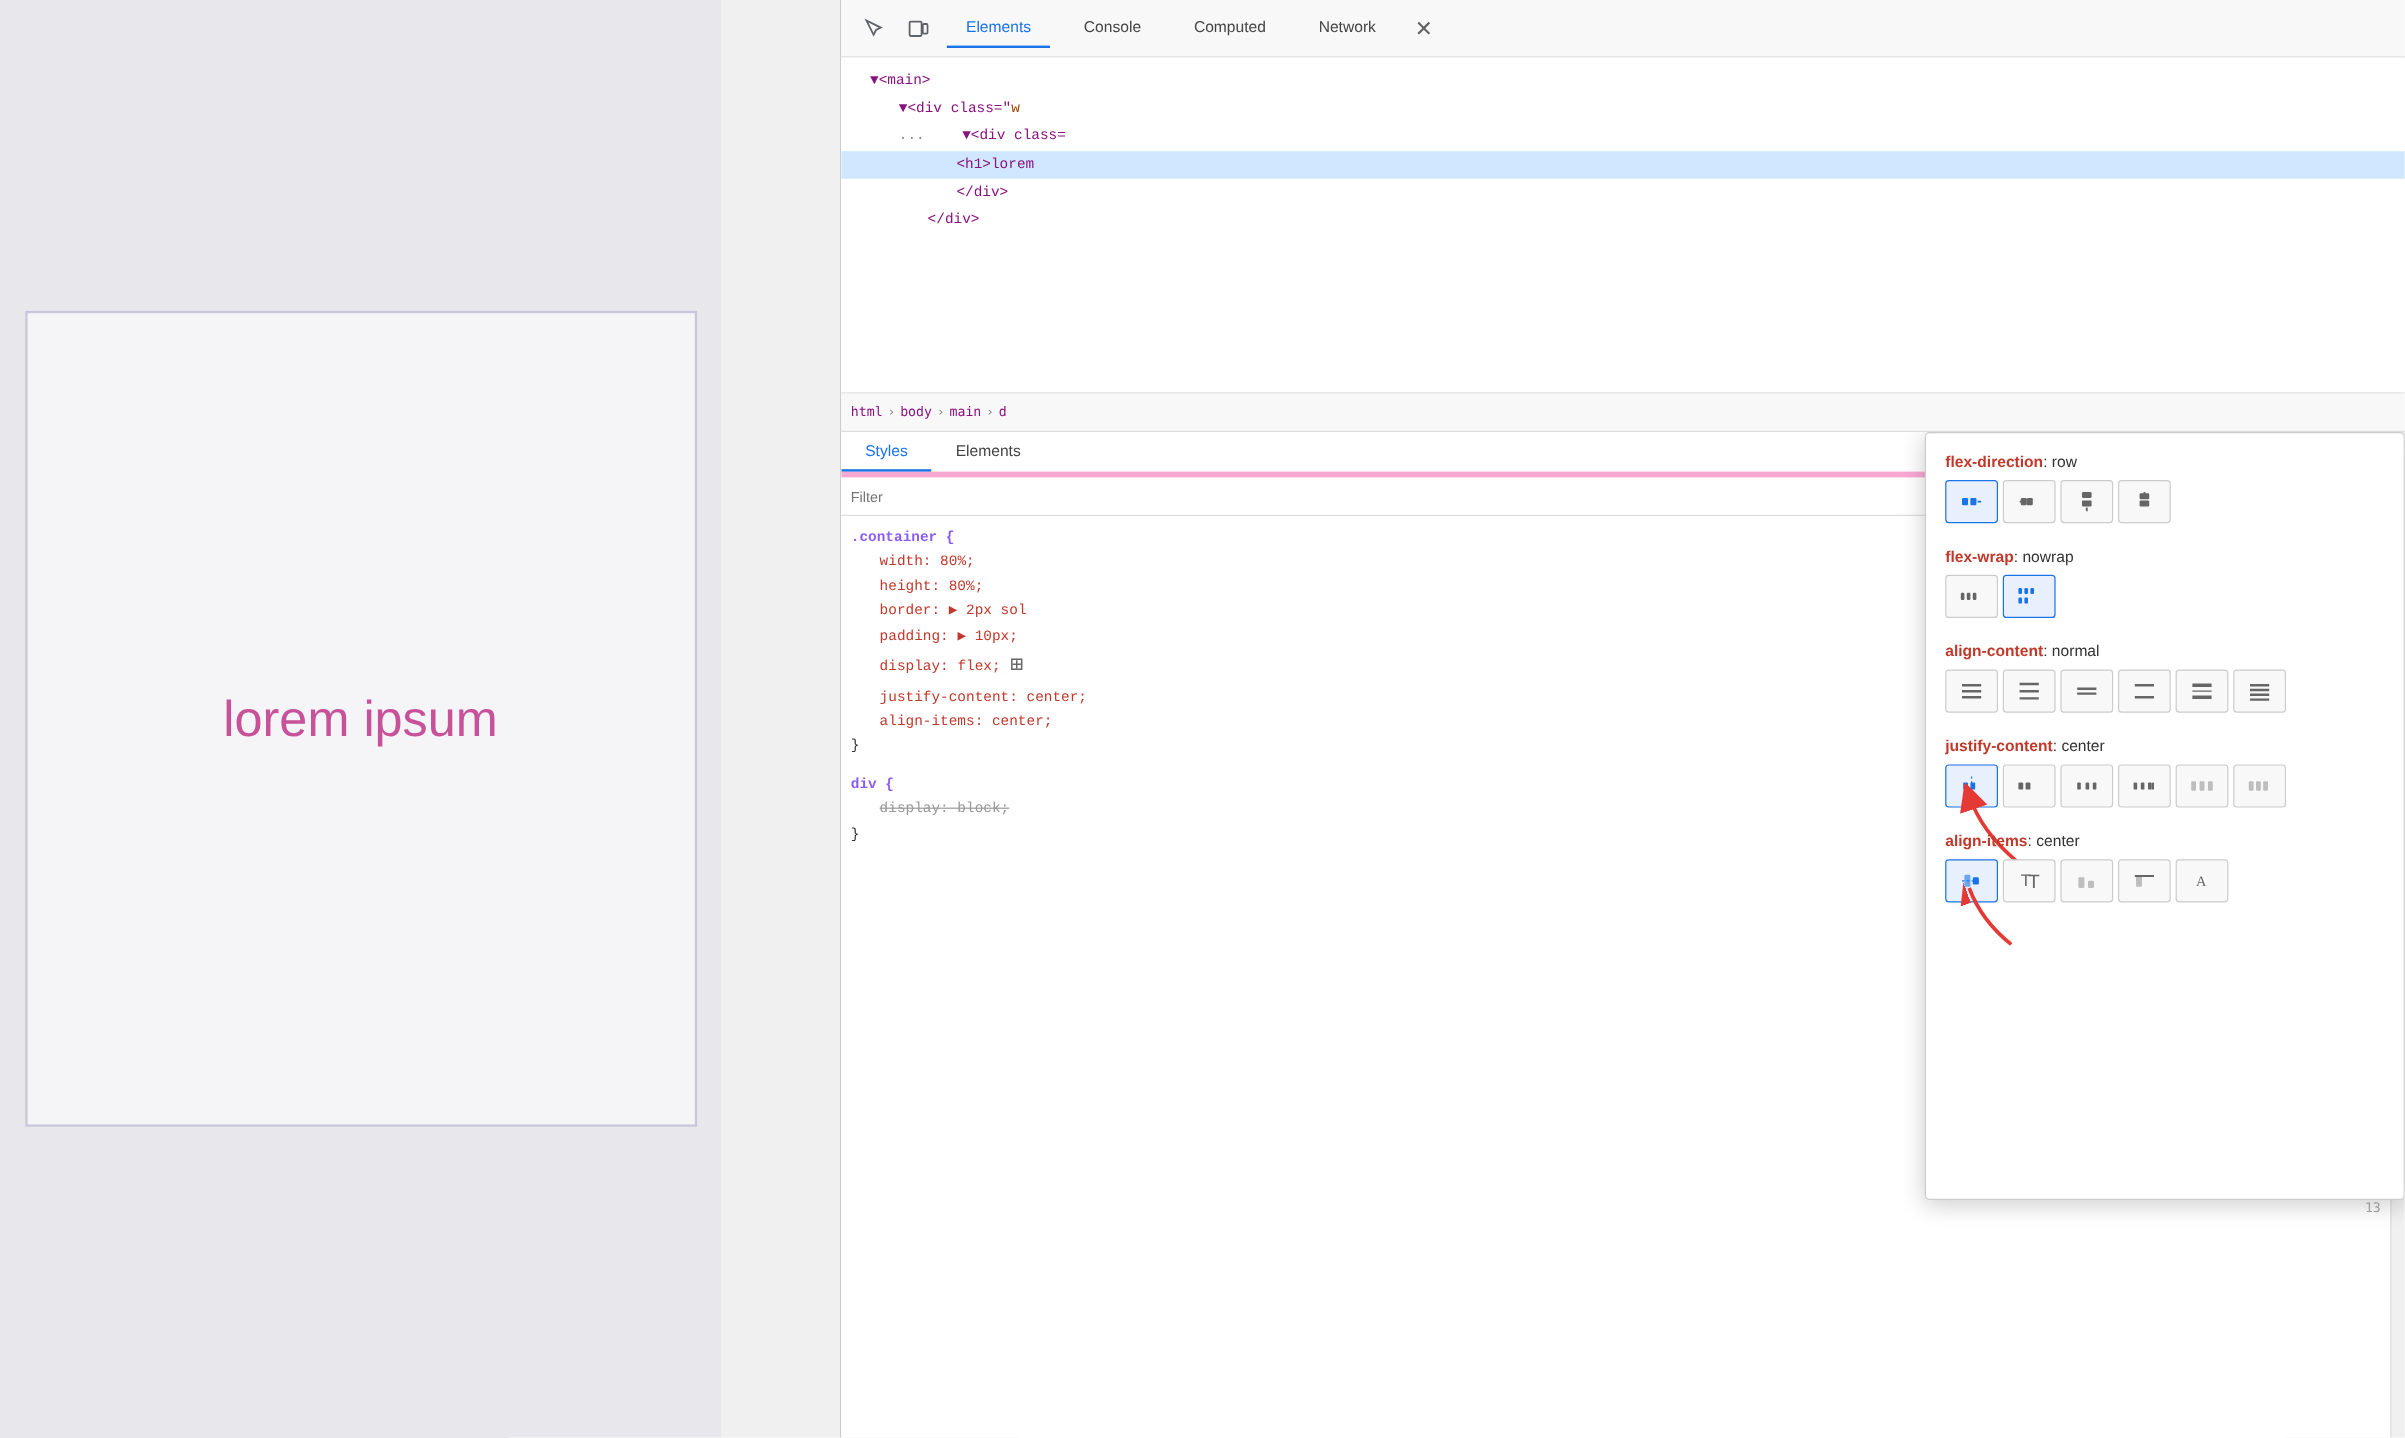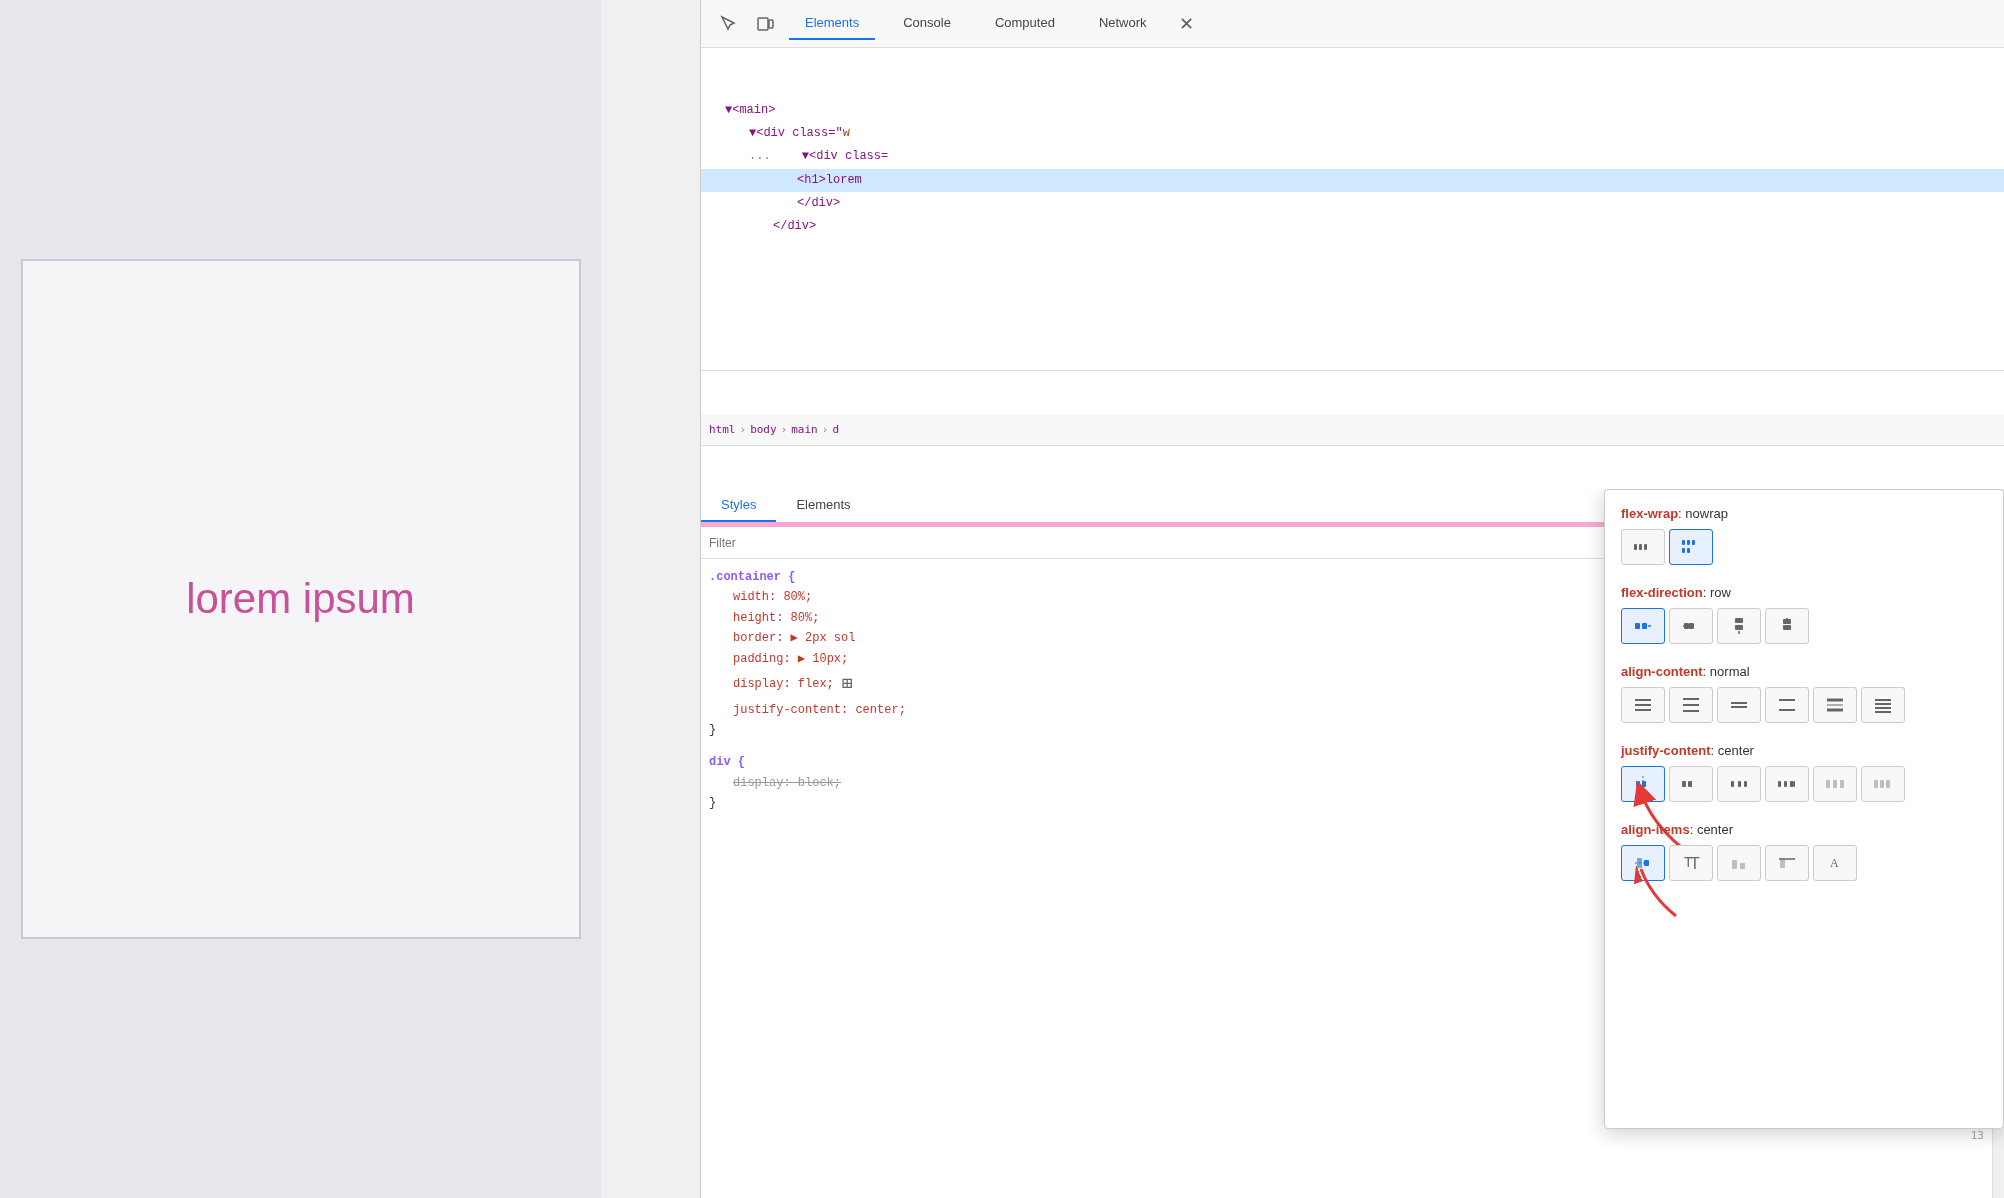--- a/index.html
+++ b/index.html
@@ -43,21 +43,20 @@
     .devtools {
       position: absolute;
       left: 700px;
       top: 0;
       width: 1304px;
       height: 1198px;
       background: #fff;
       border-left: 1px solid #ccc;
       display: flex;
       flex-direction: column;
-      gap: 43px;
     }
 
     
     .devtools-header {
       display: flex;
       align-items: center;
       padding: 0 16px;
       height: 48px;
       border-bottom: 1px solid #ddd;
       background: #f8f8f8;
@@ -375,20 +374,23 @@
             <span class="css-property">padding: <span class="css-value">▶ 10px;</span></span>
           </div>
           <div class="css-line" style="display:flex;align-items:center;gap:8px;">
             <span class="css-property">display: <span class="css-value">flex;</span></span>
             <span style="font-size:18px;color:#666;">⊞</span>
           </div>
           <div class="css-line">
             <span class="css-property">justify-content: <span class="css-value">center;</span></span>
           </div>
           <div class="css-line">
+            <span class="css-property">align-items: <span class="css-value">center;</span></span>
+          </div>
+          <div class="css-line">
             <span class="css-brace">}</span>
           </div>
         </div>
 
         <div class="css-block">
           <div class="css-line" style="display:flex;justify-content:space-between;">
             <span class="css-selector">div {</span>
             <span class="css-comment">user agent stylesheet</span>
           </div>
           <div class="css-line">
@@ -400,76 +402,76 @@
         </div>
       </div>
 
     </div>
 
     <div class="scrollbar-area"></div>
 
     <div class="line-numbers">13</div>
 
     <div class="flex-editor">
+
+      <div class="flex-prop-row">
+        <div class="flex-prop-label">
+          <span class="flex-prop-key">flex-direction</span><span class="flex-prop-colon">:</span> <span class="flex-prop-val">row</span>
+        </div>
+        <div class="flex-btn-row">
+          <button class="flex-btn active" title="row">
+            <svg viewBox="0 0 20 20">
+                <rect x="2" y="7" width="5" height="6" rx="1" fill="#1a73e8"></rect>
+                <rect x="9" y="7" width="5" height="6" rx="1" fill="#1a73e8"></rect>
+                <polyline points="15,10 18,10" stroke="#1a73e8" stroke-width="1.5" marker-end="url(#arr)"></polyline>
+              </svg>
+          </button>
+          <button class="flex-btn" title="row-reverse">
+            <svg viewBox="0 0 20 20">
+                <rect x="8" y="7" width="5" height="6" rx="1" fill="#666"></rect>
+                <rect x="3" y="7" width="5" height="6" rx="1" fill="#666"></rect>
+                <polyline points="5,10 2,10" stroke="#666" stroke-width="1.5"></polyline>
+              </svg>
+          </button>
+          <button class="flex-btn" title="column">
+            <svg viewBox="0 0 20 20">
+                <rect x="6" y="2" width="8" height="5" rx="1" fill="#666"></rect>
+                <rect x="6" y="9" width="8" height="5" rx="1" fill="#666"></rect>
+                <polyline points="10,15 10,18" stroke="#666" stroke-width="1.5"></polyline>
+              </svg>
+          </button>
+          <button class="flex-btn" title="column-reverse">
+            <svg viewBox="0 0 20 20">
+                <rect x="6" y="9" width="8" height="5" rx="1" fill="#666"></rect>
+                <rect x="6" y="3" width="8" height="5" rx="1" fill="#666"></rect>
+                <polyline points="10,5 10,2" stroke="#666" stroke-width="1.5"></polyline>
+              </svg>
+          </button>
+        </div>
+      </div>
 
       <div class="flex-prop-row">
         <div class="flex-prop-label">
           <span class="flex-prop-key">flex-wrap</span><span class="flex-prop-colon">:</span> <span class="flex-prop-val">nowrap</span>
         </div>
         <div class="flex-btn-row">
           <button class="flex-btn" title="nowrap">
             <svg viewBox="0 0 20 20">
                 <rect x="1" y="7" width="3" height="6" rx="1" fill="#666"></rect>
                 <rect x="6" y="7" width="3" height="6" rx="1" fill="#666"></rect>
                 <rect x="11" y="7" width="3" height="6" rx="1" fill="#666"></rect>
               </svg>
           </button>
           <button class="flex-btn active" title="wrap">
             <svg viewBox="0 0 20 20">
                 <rect x="1" y="3" width="3" height="5" rx="1" fill="#1a73e8"></rect>
                 <rect x="6" y="3" width="3" height="5" rx="1" fill="#1a73e8"></rect>
                 <rect x="11" y="3" width="3" height="5" rx="1" fill="#1a73e8"></rect>
                 <rect x="1" y="11" width="3" height="5" rx="1" fill="#1a73e8"></rect>
                 <rect x="6" y="11" width="3" height="5" rx="1" fill="#1a73e8"></rect>
-              </svg>
-          </button>
-        </div>
-      </div>
-
-      <div class="flex-prop-row">
-        <div class="flex-prop-label">
-          <span class="flex-prop-key">flex-direction</span><span class="flex-prop-colon">:</span> <span class="flex-prop-val">row</span>
-        </div>
-        <div class="flex-btn-row">
-          <button class="flex-btn active" title="row">
-            <svg viewBox="0 0 20 20">
-                <rect x="2" y="7" width="5" height="6" rx="1" fill="#1a73e8"></rect>
-                <rect x="9" y="7" width="5" height="6" rx="1" fill="#1a73e8"></rect>
-                <polyline points="15,10 18,10" stroke="#1a73e8" stroke-width="1.5" marker-end="url(#arr)"></polyline>
-              </svg>
-          </button>
-          <button class="flex-btn" title="row-reverse">
-            <svg viewBox="0 0 20 20">
-                <rect x="8" y="7" width="5" height="6" rx="1" fill="#666"></rect>
-                <rect x="3" y="7" width="5" height="6" rx="1" fill="#666"></rect>
-                <polyline points="5,10 2,10" stroke="#666" stroke-width="1.5"></polyline>
-              </svg>
-          </button>
-          <button class="flex-btn" title="column">
-            <svg viewBox="0 0 20 20">
-                <rect x="6" y="2" width="8" height="5" rx="1" fill="#666"></rect>
-                <rect x="6" y="9" width="8" height="5" rx="1" fill="#666"></rect>
-                <polyline points="10,15 10,18" stroke="#666" stroke-width="1.5"></polyline>
-              </svg>
-          </button>
-          <button class="flex-btn" title="column-reverse">
-            <svg viewBox="0 0 20 20">
-                <rect x="6" y="9" width="8" height="5" rx="1" fill="#666"></rect>
-                <rect x="6" y="3" width="8" height="5" rx="1" fill="#666"></rect>
-                <polyline points="10,5 10,2" stroke="#666" stroke-width="1.5"></polyline>
               </svg>
           </button>
         </div>
       </div>
 
       <div class="flex-prop-row">
         <div class="flex-prop-label">
           <span class="flex-prop-key">align-content</span><span class="flex-prop-colon">:</span> <span class="flex-prop-val">normal</span>
         </div>
         <div class="flex-btn-row">

